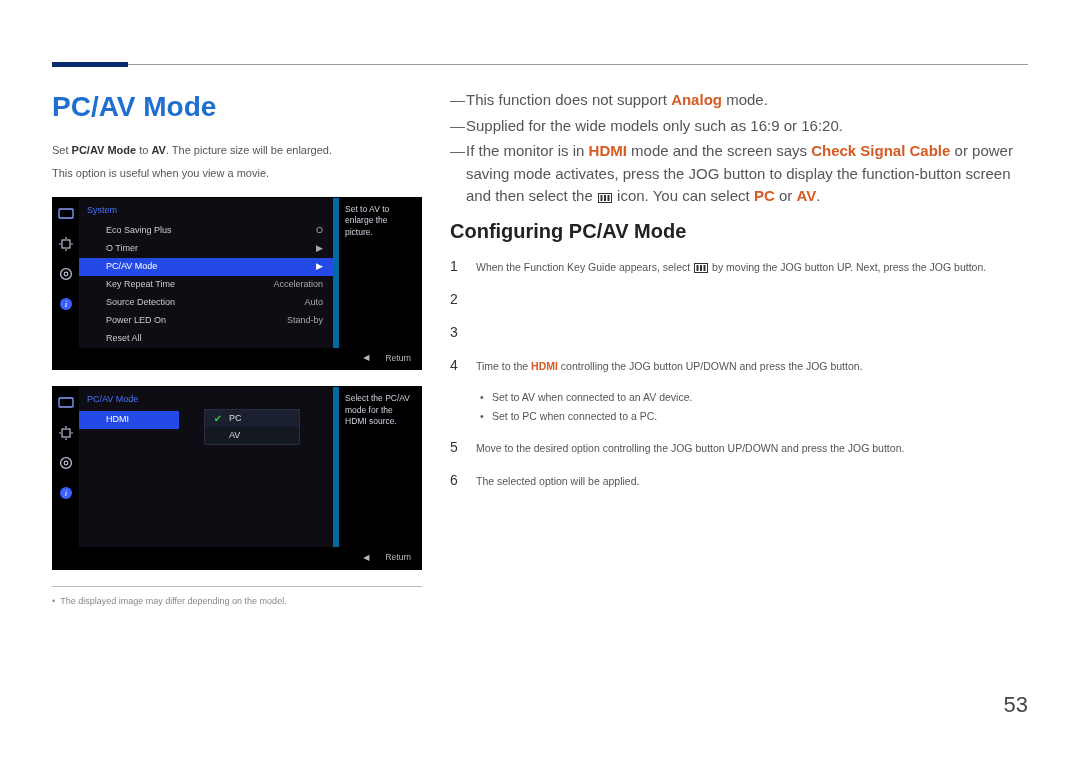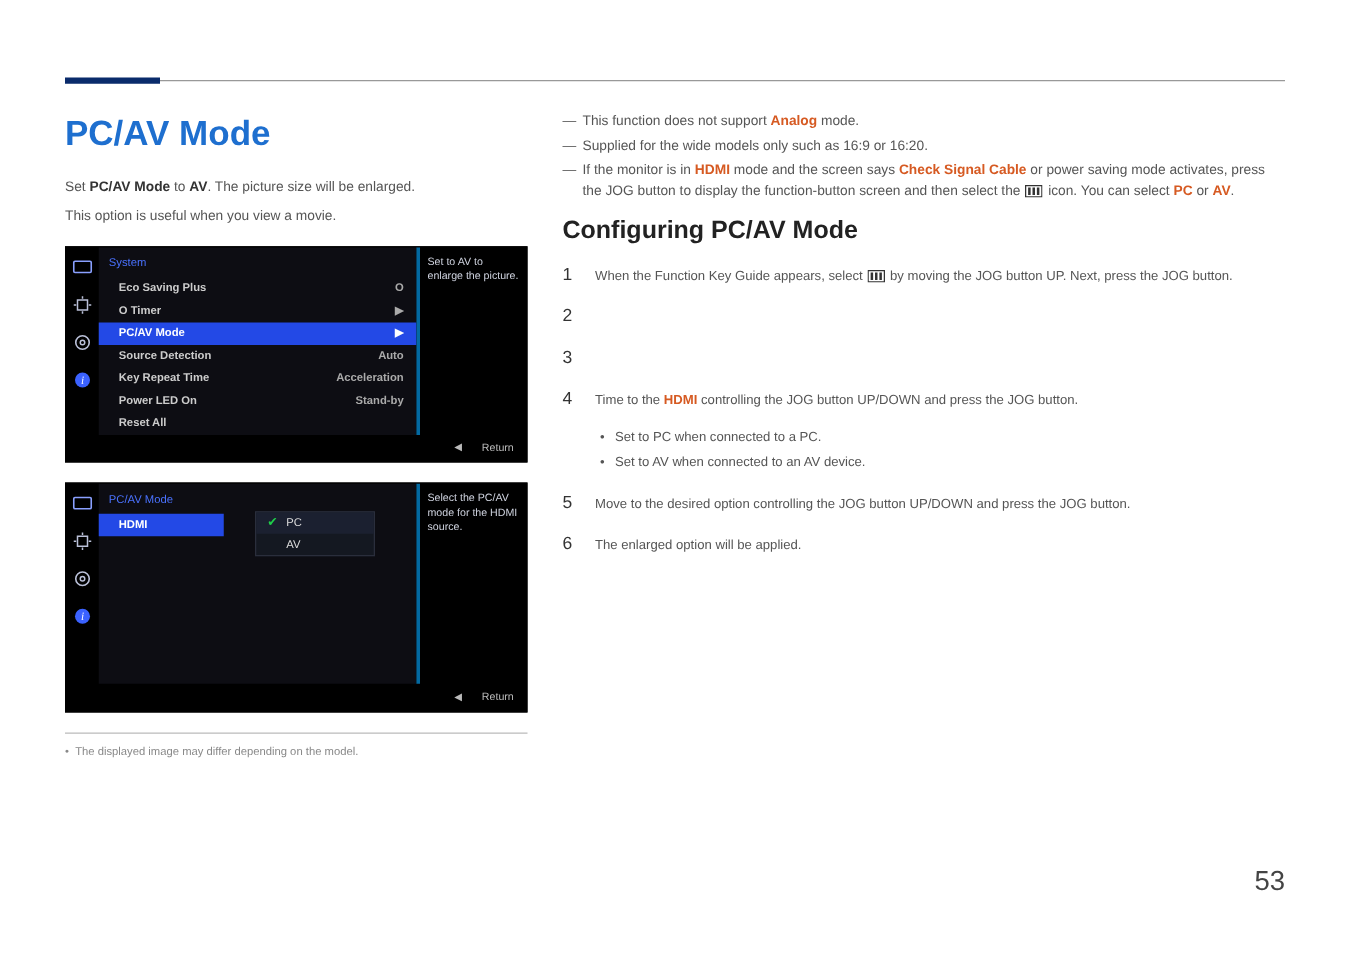--- a/index.html
+++ b/index.html
@@ -76,39 +76,38 @@
   .osd-main { flex: 1; background: #0d0d13; padding: 0; position: relative; }
   .osd-head {
     color: #4a72ff;
     font-size: 9px;
     padding: 6px 8px 4px 8px;
   }
   .osd-row {
     display: flex;
     justify-content: space-between;
     align-items: center;
-    padding: 4px 10px 4px 16px;
+    padding: 4px 10px 4px 27px;
     height: 18px;
     color: #ccc;
-    font-weight: bold;
   }
   .osd-row.selected {
     background: #2349e6;
     color: #fff;
   }
   .osd-row .rv { color: #aaa; font-size: 9px; }
   .osd-row.selected .rv { color: #fff; }
   .osd-hint {
     width: 88px;
     background: #000;
     font-size: 8.5px;
     color: #cfd3df;
     padding: 6px 6px;
     line-height: 1.35;
-    border-left: 3px solid #0369a1;
+    border-left: 6px solid #0369a1;
   }
   .osd-foot {
     display: flex;
     justify-content: flex-end;
     align-items: center;
     gap: 16px;
     padding: 4px 10px 5px;
     background: #000;
     color: #bbb;
     font-size: 8.5px;
@@ -141,21 +140,21 @@
     border: none;
     border-top: 1px solid #bbb;
     margin: 16px 0 8px 0;
   }
   .foot-small { font-size: 9px; color: #888; }
   .foot-small::before { content: "\2022\00a0\00a0"; color: #888; }
   .dash-note {
     margin: 3px 0 3px 0;
     padding-left: 16px;
     position: relative;
-    font-size: 11px;
+    font-size: 15px;
     color: #555;
   }
   .dash-note::before {
     content: "\2015";
     position: absolute;
     left: 0; top: 0;
     color: #666;
   }
   ol.steps { list-style: none; margin-top: 8px; }
   ol.steps > li {
@@ -252,26 +251,26 @@
             </div>
           <div class="osd-row">
               <span>O   Timer</span>
               <span class="rv">▶</span>
             </div>
           <div class="osd-row selected">
               <span>PC/AV Mode</span>
               <span class="rv">▶</span>
             </div>
           <div class="osd-row">
+              <span>Key Repeat Time</span>
+              <span class="rv">Acceleration</span>
+            </div>
+          <div class="osd-row">
               <span>Source Detection</span>
               <span class="rv">Auto</span>
-            </div>
-          <div class="osd-row">
-              <span>Key Repeat Time</span>
-              <span class="rv">Acceleration</span>
             </div>
           <div class="osd-row">
               <span>Power LED On</span>
               <span class="rv">Stand-by</span>
             </div>
           <div class="osd-row">
               <span>Reset All</span>
               <span class="rv"></span>
             </div>
         </div>
@@ -373,29 +372,29 @@
         <span class="num">3</span>
       </li>
       <li>
         <span class="num">4</span>
         <span class="txt">
           <span>Time to the </span><span class="bold-orange">HDMI</span><span> controlling the JOG button UP/DOWN and press the JOG button.</span>
         </span>
       </li>
     </ol>
     <ul class="sub">
+      <li>Set to AV when connected to an AV device.</li>
       <li>Set to PC when connected to a PC.</li>
-      <li>Set to AV when connected to an AV device.</li>
     </ul>
     <ol class="steps">
       <li>
         <span class="num">5</span>
         <span class="txt">Move to the desired option controlling the JOG button UP/DOWN and press the JOG button.</span>
       </li>
       <li>
         <span class="num">6</span>
-        <span class="txt">The enlarged option will be applied.</span>
+        <span class="txt">The selected option will be applied.</span>
       </li>
     </ol>
   </div>
 </div>
 
 <div class="pagenum">53</div>
 
 </body></html>

